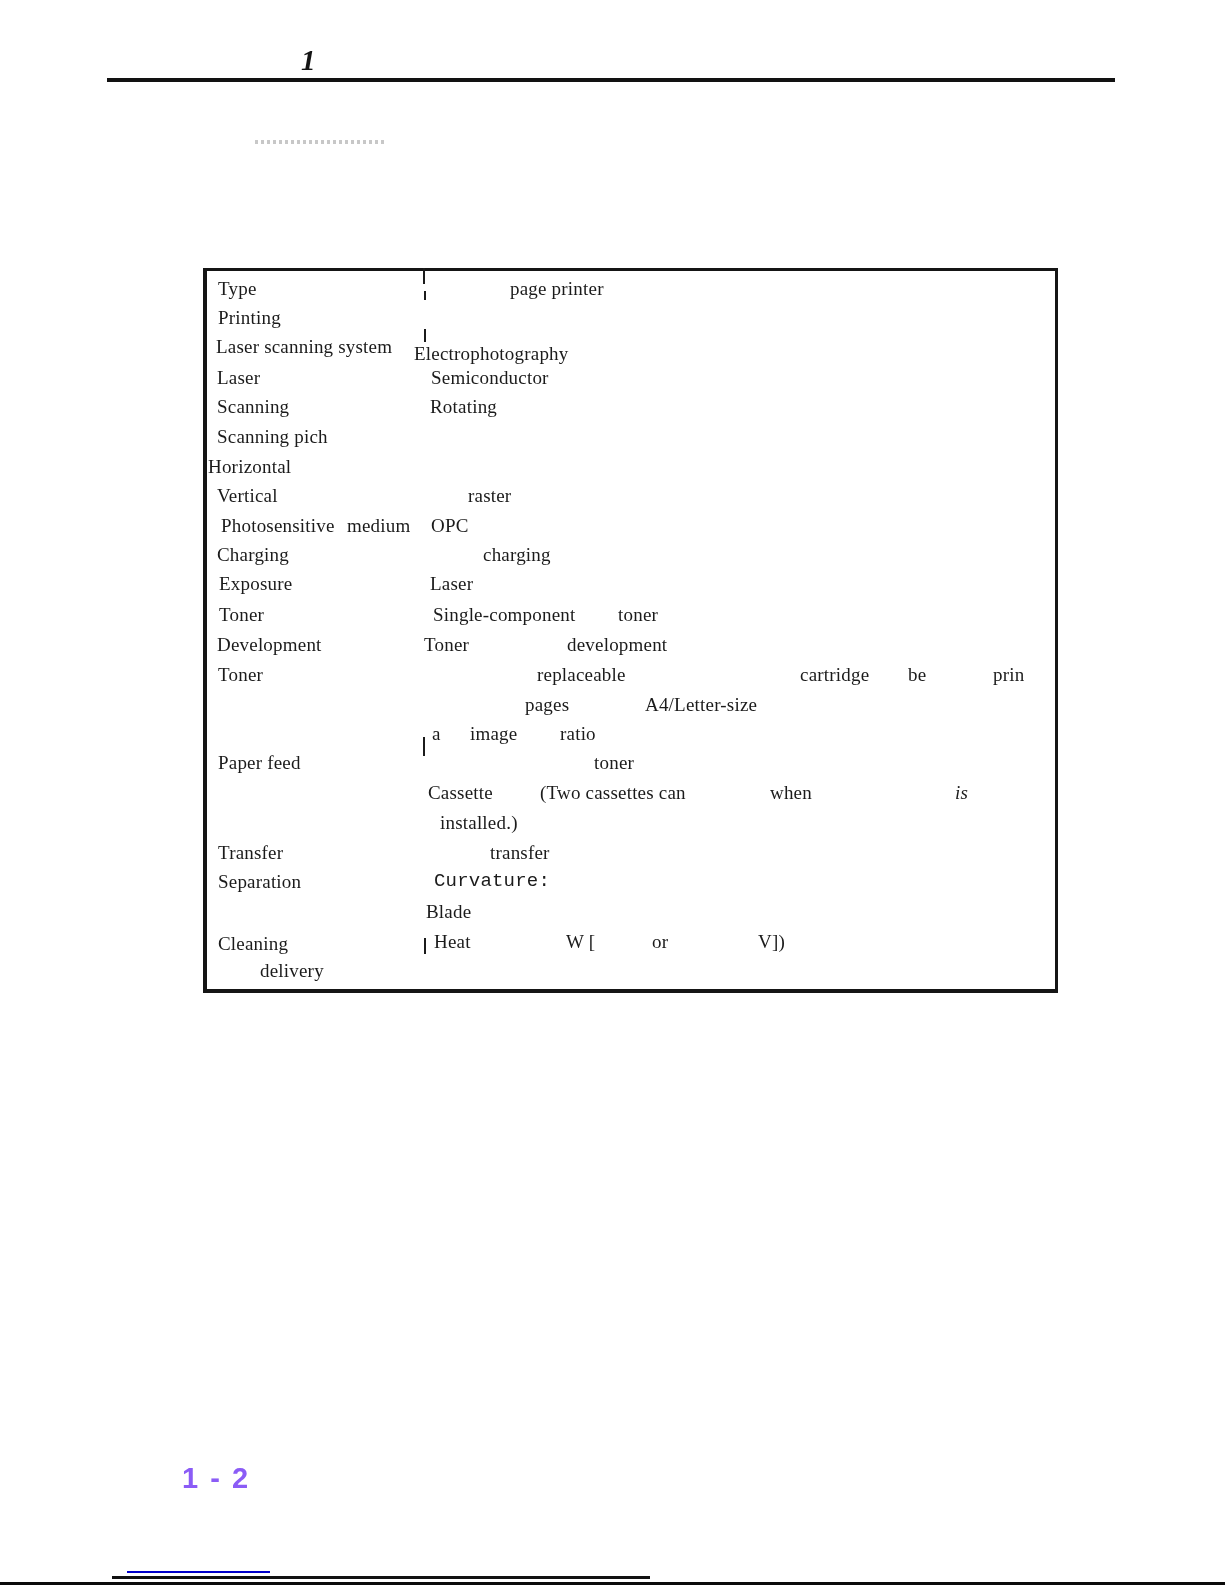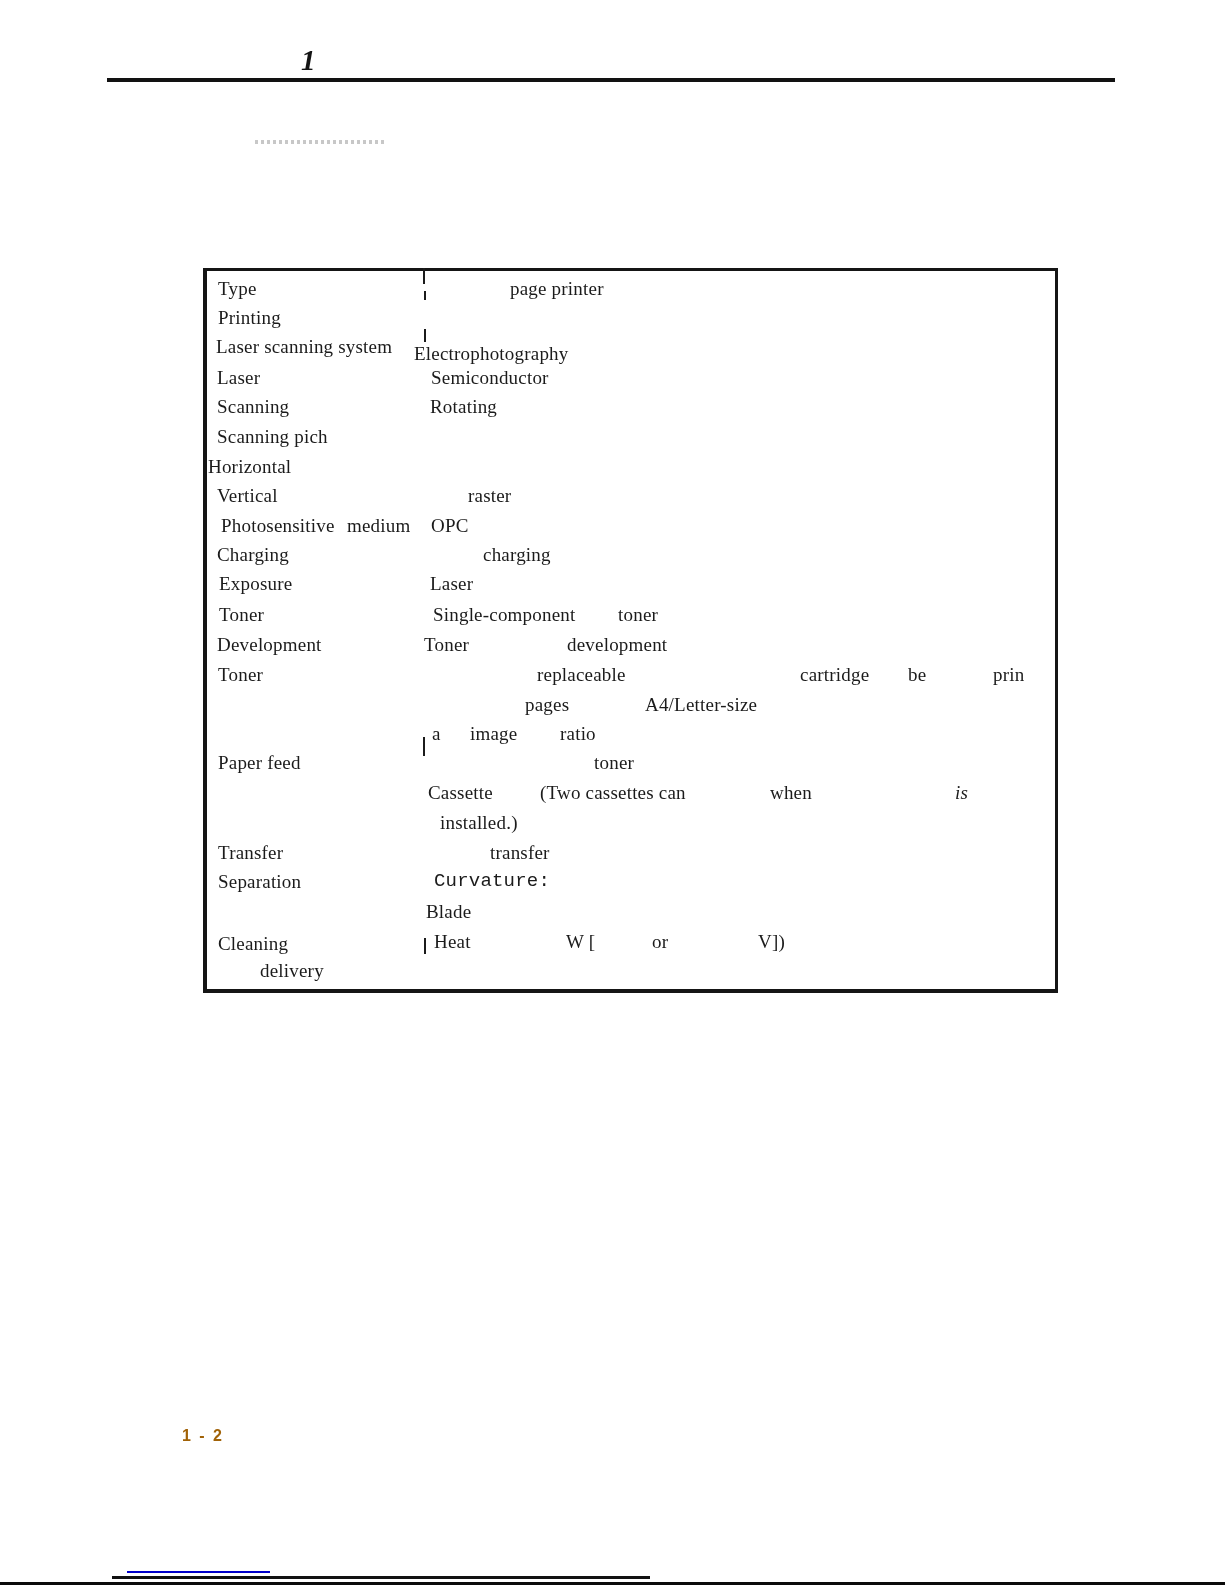--- a/index.html
+++ b/index.html
@@ -44,24 +44,24 @@
     position:absolute;
     font-size:19px;line-height:21px;
     white-space:pre;
     letter-spacing:.2px;
     color:#1b1b1b;
   }
   .vmark{
     position:absolute;width:2px;background:#1b1b1b;
   }
   .page-number{
-    left:182px;top:1427px;
+    left:182px;top:1462px;
     font-family:"Liberation Sans",sans-serif;
-    font-weight:bold;font-size:16px;letter-spacing:2px;
-    color:#a16207;
+    font-weight:bold;font-size:29px;letter-spacing:2px;
+    color:#8b5cf6;
   }
   .bottom-blue-rule{
     left:127px;top:1571px;width:143px;height:2px;background:#0000cc;
   }
   .bottom-short-rule{
     left:112px;top:1576px;width:538px;height:3px;background:#111111;
   }
   .bottom-full-rule{
     left:0px;top:1582px;width:1225px;height:3px;background:#0a0a0a;
   }

